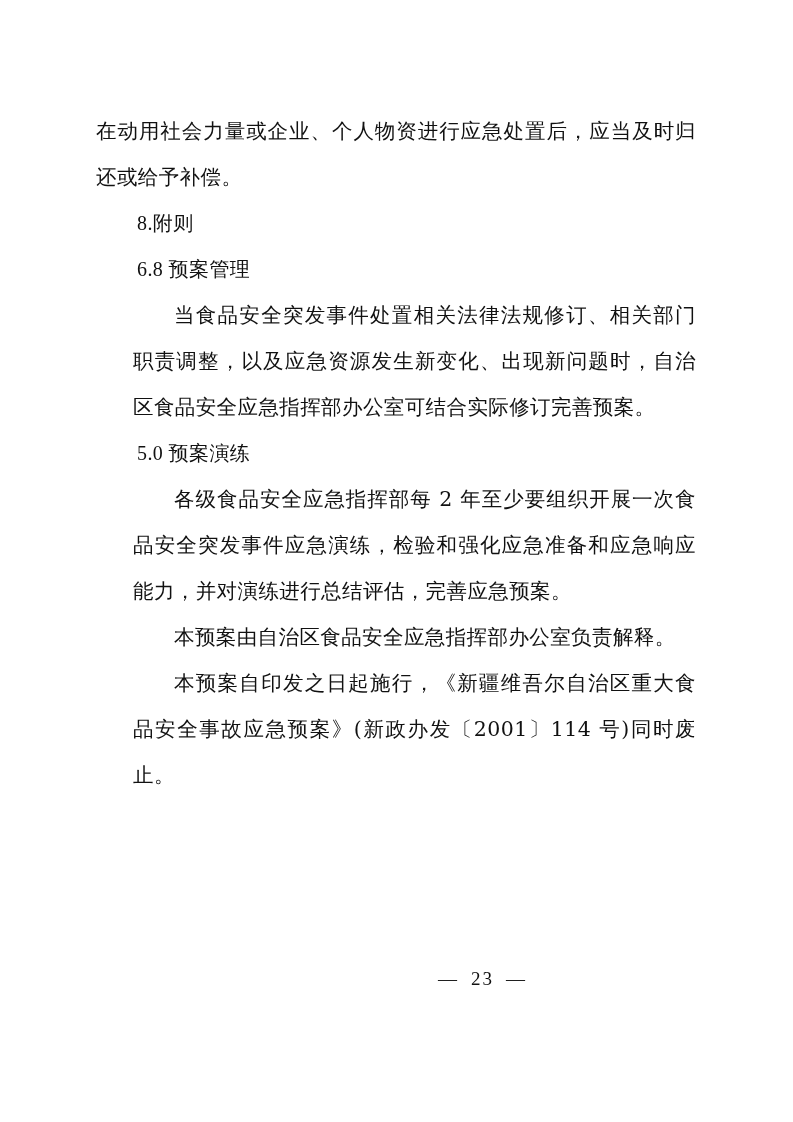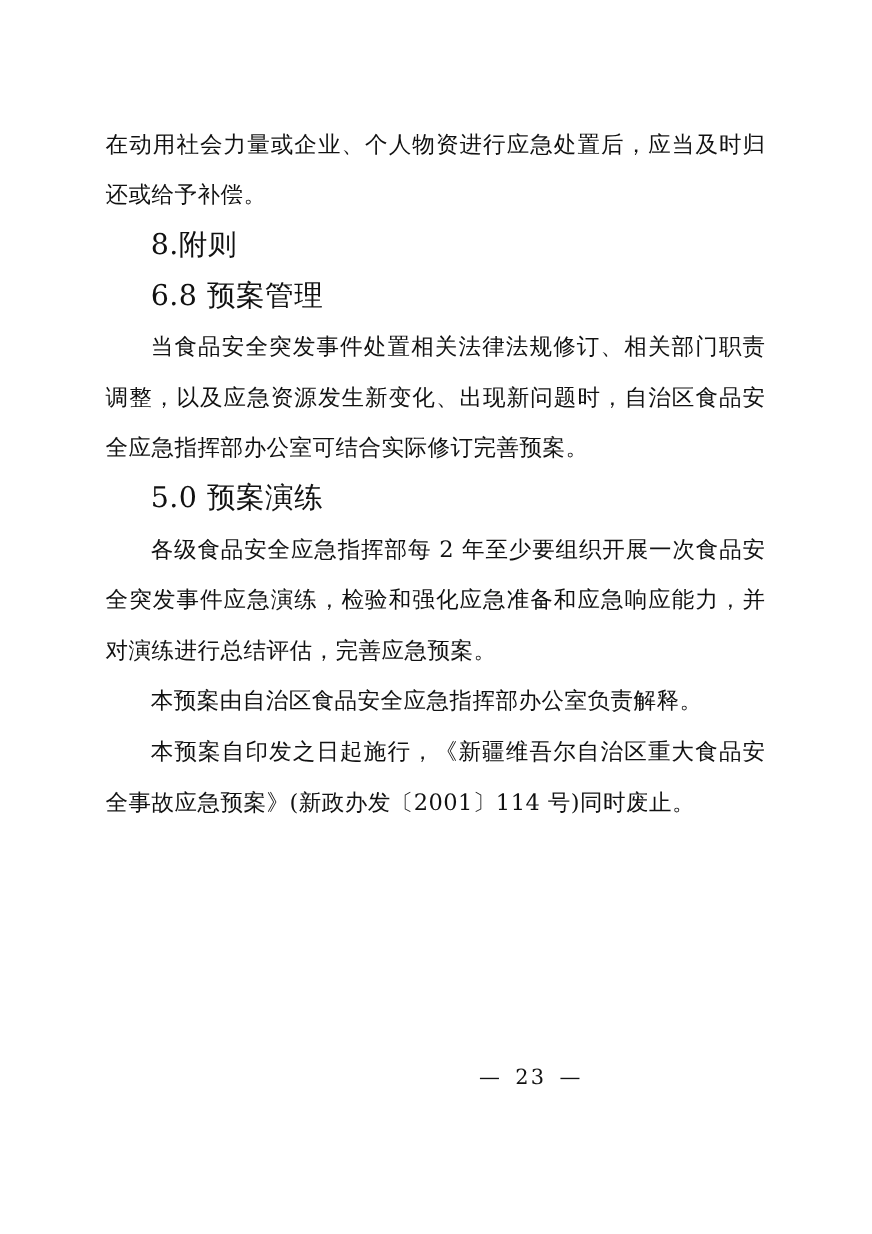--- a/index.html
+++ b/index.html
@@ -30,35 +30,38 @@
   p {
     margin: 0;
     font-size: 20.5px;
     line-height: 46px;
     letter-spacing: 0.4px;
     text-align: justify;
     text-justify: inter-character;
   }
   p.indent {
     text-indent: 41px;
+    margin-left: 37px;
   }
   p.heading {
     text-indent: 41px;
-    font-size: 26px;
+    font-size: 20px;
     line-height: 46px;
+    font-family: Liberation Serif, serif;
   }
   .page-number {
     position: absolute;
     left: 0;
     top: 968px;
     width: 679px;
     text-align: center;
     font-size: 19px;
     letter-spacing: 2px;
     color: #111111;
+    font-family: Liberation Serif, serif;
   }
   .page-number .dash {
     display: inline-block;
     padding: 0 12px;
   }
   .pn-wrap {
     display: inline-block;
     margin-left: 286px;
   }
 </style>

